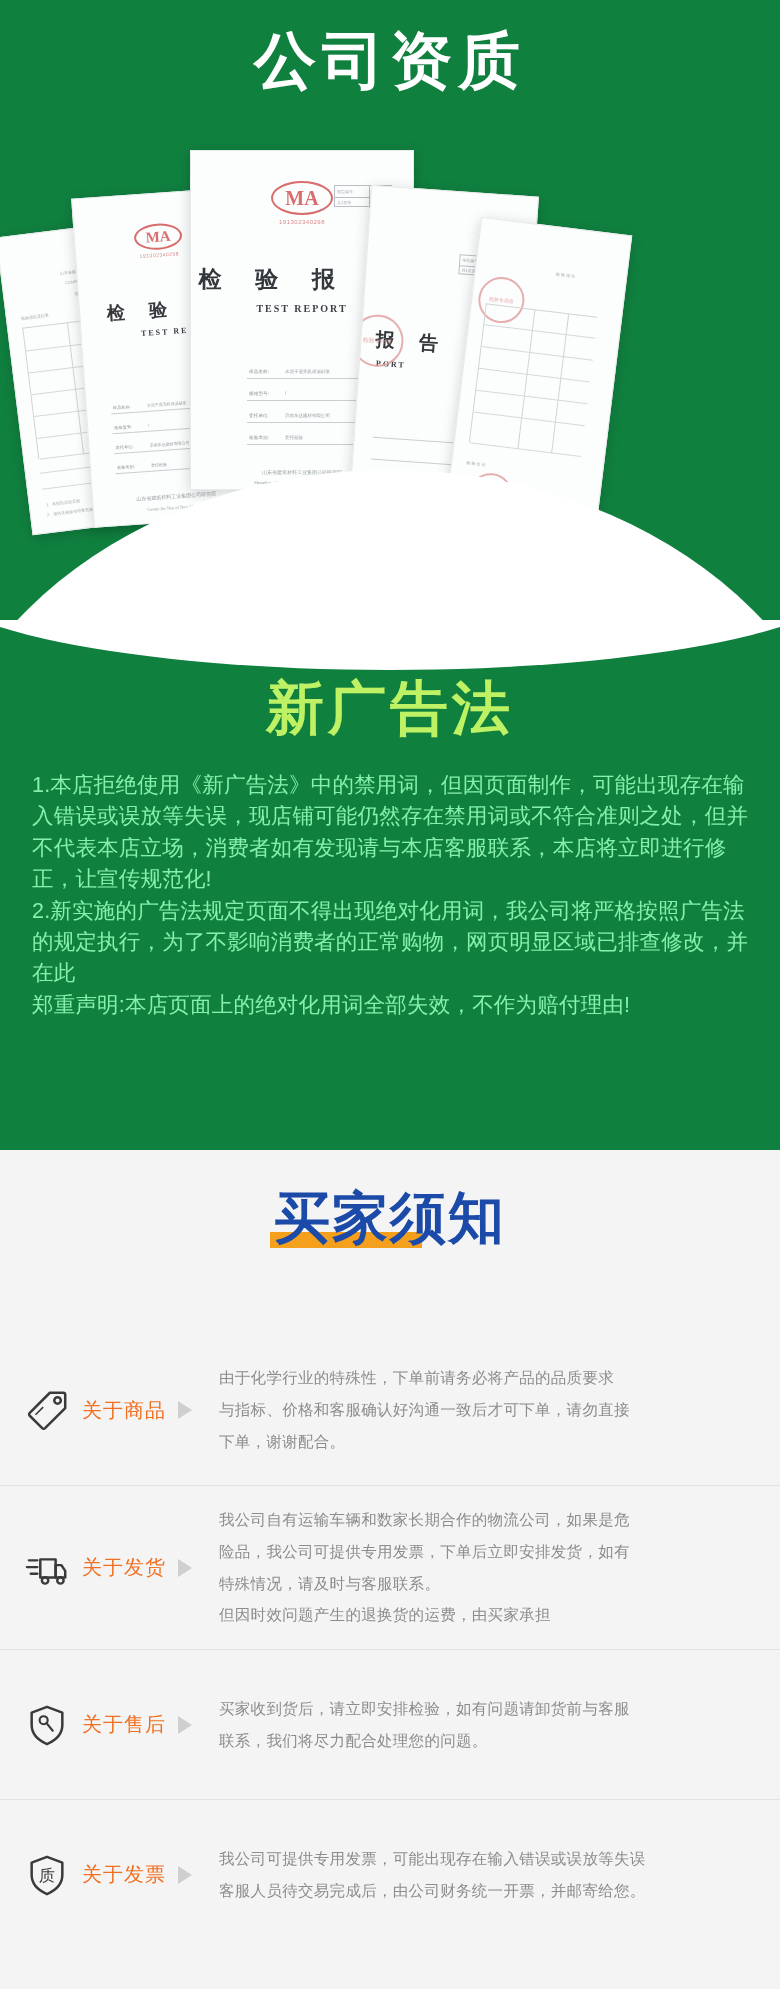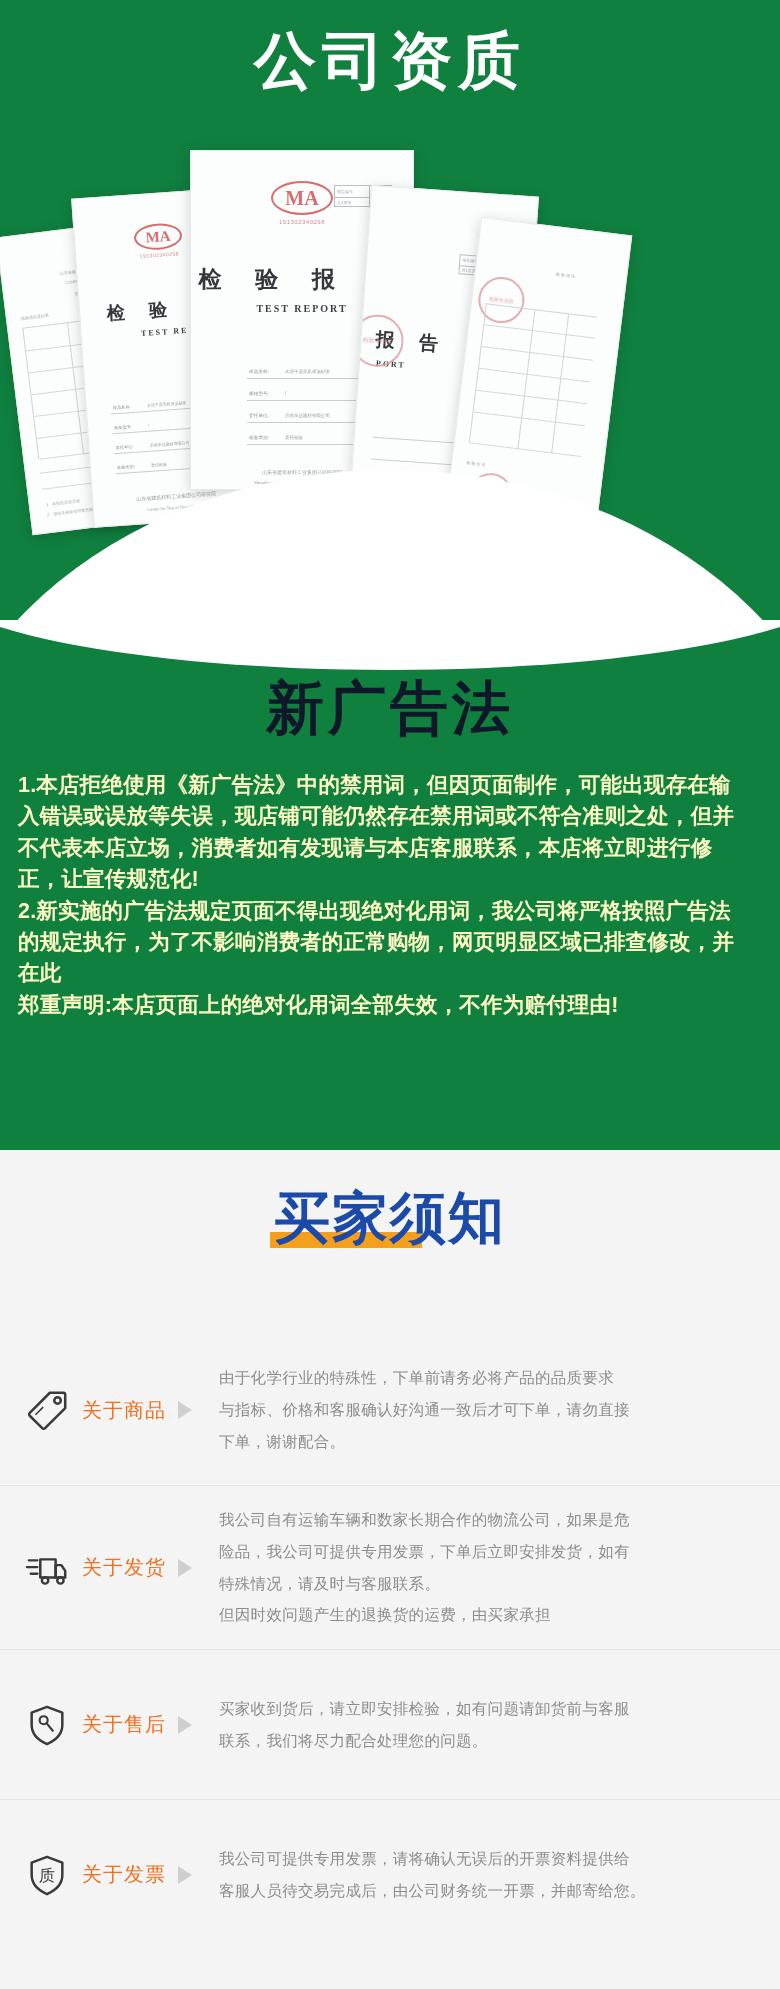--- a/index.html
+++ b/index.html
@@ -80,25 +80,25 @@
   .sec-ad{
     position:absolute; left:0; top:620px; width:780px; height:530px;
     background:#10803f; overflow:hidden;
   }
   .ad-curve-top{
     position:absolute; left:-10%; top:-46px; width:120%; height:96px;
     background:#ffffff; border-radius:0 0 50% 50% / 0 0 100% 100%;
   }
   .ad-title{
     position:absolute; left:0; top:50px; width:780px; text-align:center;
-    color:#0f172a; font-size:58px; font-weight:bold; letter-spacing:4px;
+    color:#bef264; font-size:58px; font-weight:bold; letter-spacing:4px;
   }
   .ad-body{
-    position:absolute; left:18px; top:150px; width:730px;
-    color:#fef9c3; font-size:21.5px; font-weight:bold; line-height:1.46;
+    position:absolute; left:32px; top:150px; width:730px;
+    color:#86efac; font-size:21.5px; font-weight:normal; line-height:1.46;
     letter-spacing:.2px;
   }
   .ad-body p{ margin:0; }
 
   
   .sec-notice{
     position:absolute; left:0; top:1150px; width:780px; height:839px;
     background:#f4f4f4;
   }
   .notice-title-wrap{
@@ -358,19 +358,19 @@
         <span class="ico">
           <svg viewBox="0 0 48 48" fill="none" stroke="#3a3a3a" stroke-width="2.6" stroke-linejoin="round">
             <path d="M24 5 L40 11 V24 C40 34 33 40 24 44 C15 40 8 34 8 24 V11 Z"></path>
             <text x="24" y="30" font-size="17" font-family="DejaVu Sans, sans-serif" text-anchor="middle" fill="#3a3a3a" stroke="none">质</text>
           </svg>
         </span>
         <span class="row-label">关于发票</span>
         <span class="tri"></span>
       </div>
       <div class="row-text">
-        <p>我公司可提供专用发票，请将确认无误后的开票资料提供给</p>
+        <p>我公司可提供专用发票，可能出现存在输入错误或误放等失误</p>
         <p>客服人员待交易完成后，由公司财务统一开票，并邮寄给您。</p>
       </div>
     </div>
 
   </div>
 </section>
 
 </body></html>

